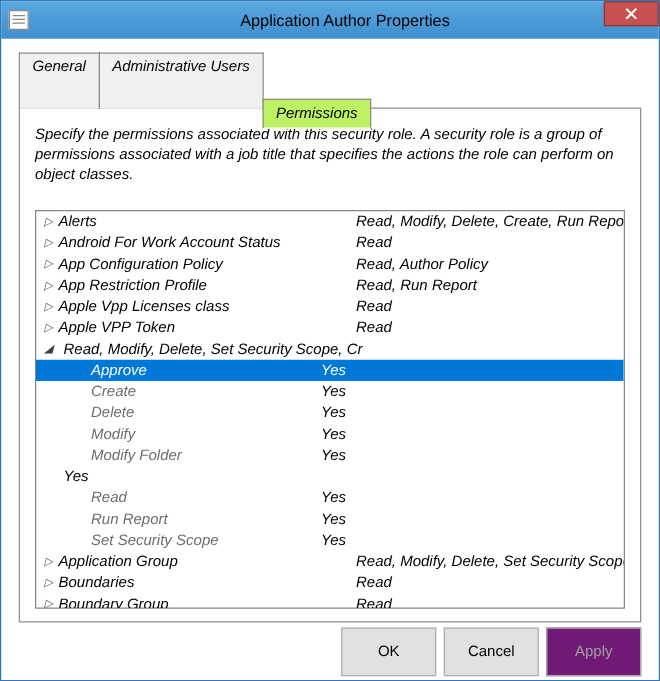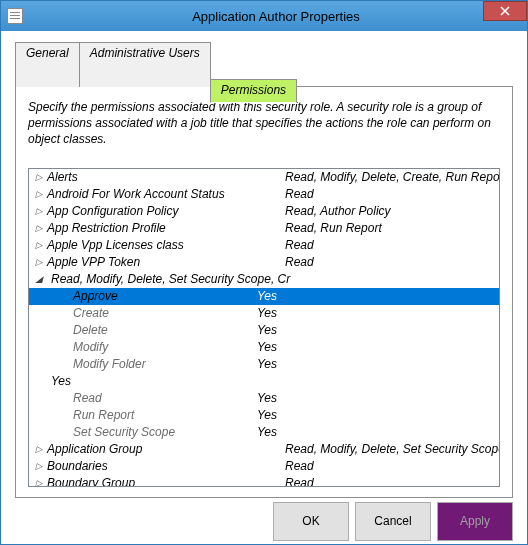--- a/index.html
+++ b/index.html
@@ -139,21 +139,21 @@
   .row .perm {
     padding-left: 6px;
   }
   .row.child .toggle { visibility: hidden; }
   .row.child .label { color: #6d6d6d; padding-left: 28px; width: 206px;}
   .row.top .label { width: 234px; }
   .row.selected {
     background: #0078d7;
     color: #fff;
   }
-  .row.selected .label { color: #000000; }
+  .row.selected .label { color: #ffffff; }
   .footer {
     height: 46px;
     display: flex;
     align-items: center;
     justify-content: flex-end;
     gap: 6px;
     padding: 0 14px;
     border-top: 0;
   }
   .btn {

